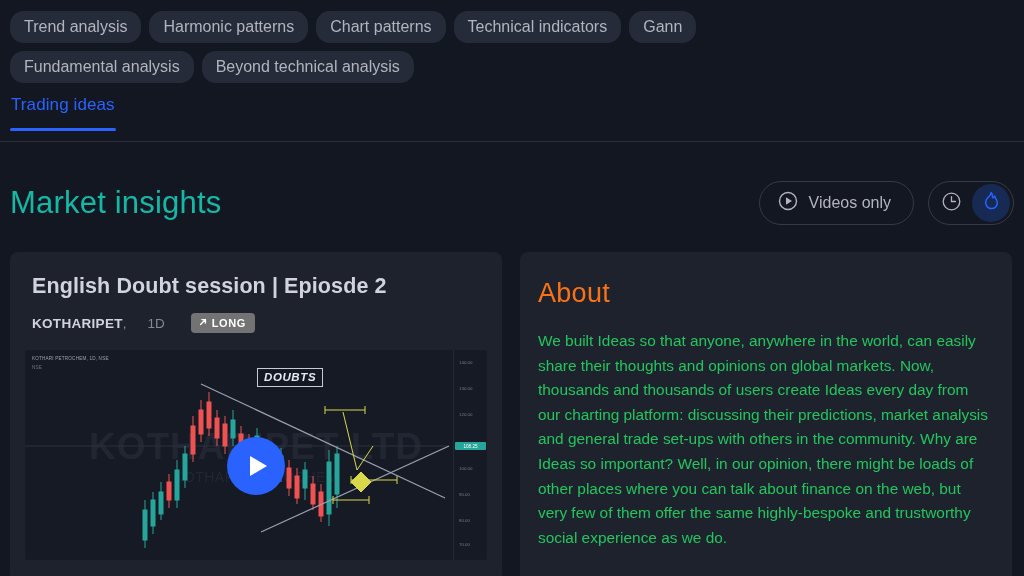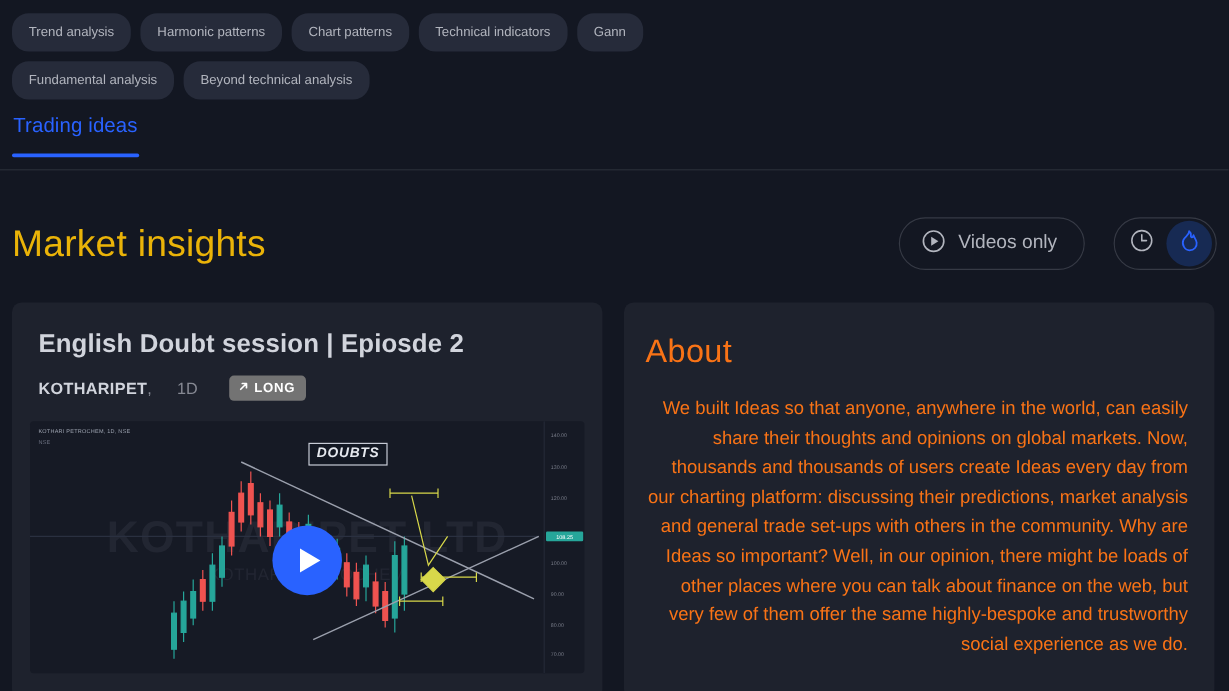--- a/index.html
+++ b/index.html
@@ -13,21 +13,21 @@
   
   .tag-rows { padding: 11px 10px 0 10px; }
   .tag-row { display: flex; gap: 8px; margin-bottom: 8px; }
   .tag {
     background: #262b3a;
     color: #b2b5be;
     border-radius: 14px;
     height: 32px;
     display: flex; align-items: center;
     padding: 0 14px;
-    font-size: 11px;
+    font-size: 16px;
     white-space: nowrap;
     cursor: pointer;
   }
 
   
   .tabs-wrap { position: relative; margin-top: 12px; height: 48px; }
   .tabs { display: flex; gap: 52px; padding-left: 11px; }
   .tab {
     font-size: 17px;
     color: #d1d4dc;
@@ -48,23 +48,23 @@
     position: absolute; left: 0; right: 0; bottom: 1px;
     height: 1px; background: #2a2e39;
   }
 
   
   .section-head {
     display: flex; align-items: center; justify-content: space-between;
     padding: 38px 10px 0 10px;
   }
   .section-title {
-    font-size: 31px; color: #eab308; font-weight: 400; letter-spacing: .2px;
-  }
-  .head-controls { display: flex; align-items: center; gap: 24px; }
+    font-size: 31px; color: #14b8a6; font-weight: 400; letter-spacing: .2px;
+  }
+  .head-controls { display: flex; align-items: center; gap: 14px; }
   .videos-btn {
     display: flex; align-items: center; gap: 11px;
     height: 44px; padding: 0 22px 0 18px;
     border: 1px solid #363a45; border-radius: 22px;
     color: #b2b5be; font-size: 16px; background: transparent;
     cursor: pointer;
   }
   .seg-group {
     display: flex; align-items: center;
     height: 44px; padding: 3px;
@@ -175,21 +175,21 @@
     margin-left: 5px;
   }
 
   
   .about-card { padding: 26px 22px 0 18px; }
   .about-title {
     font-size: 27px; color: #f97316; font-weight: 400;
     letter-spacing: .3px; margin-bottom: 20px;
   }
   .about-body {
-    font-size: 15.4px; line-height: 24.6px; color: #f97316; text-align: right;
+    font-size: 15.4px; line-height: 24.6px; color: #22c55e;
   }
 </style>
 </head>
 <body>
 
 <div class="tag-rows">
   <div class="tag-row">
     <div class="tag">Trend analysis</div>
     <div class="tag">Harmonic patterns</div>
     <div class="tag">Chart patterns</div>

